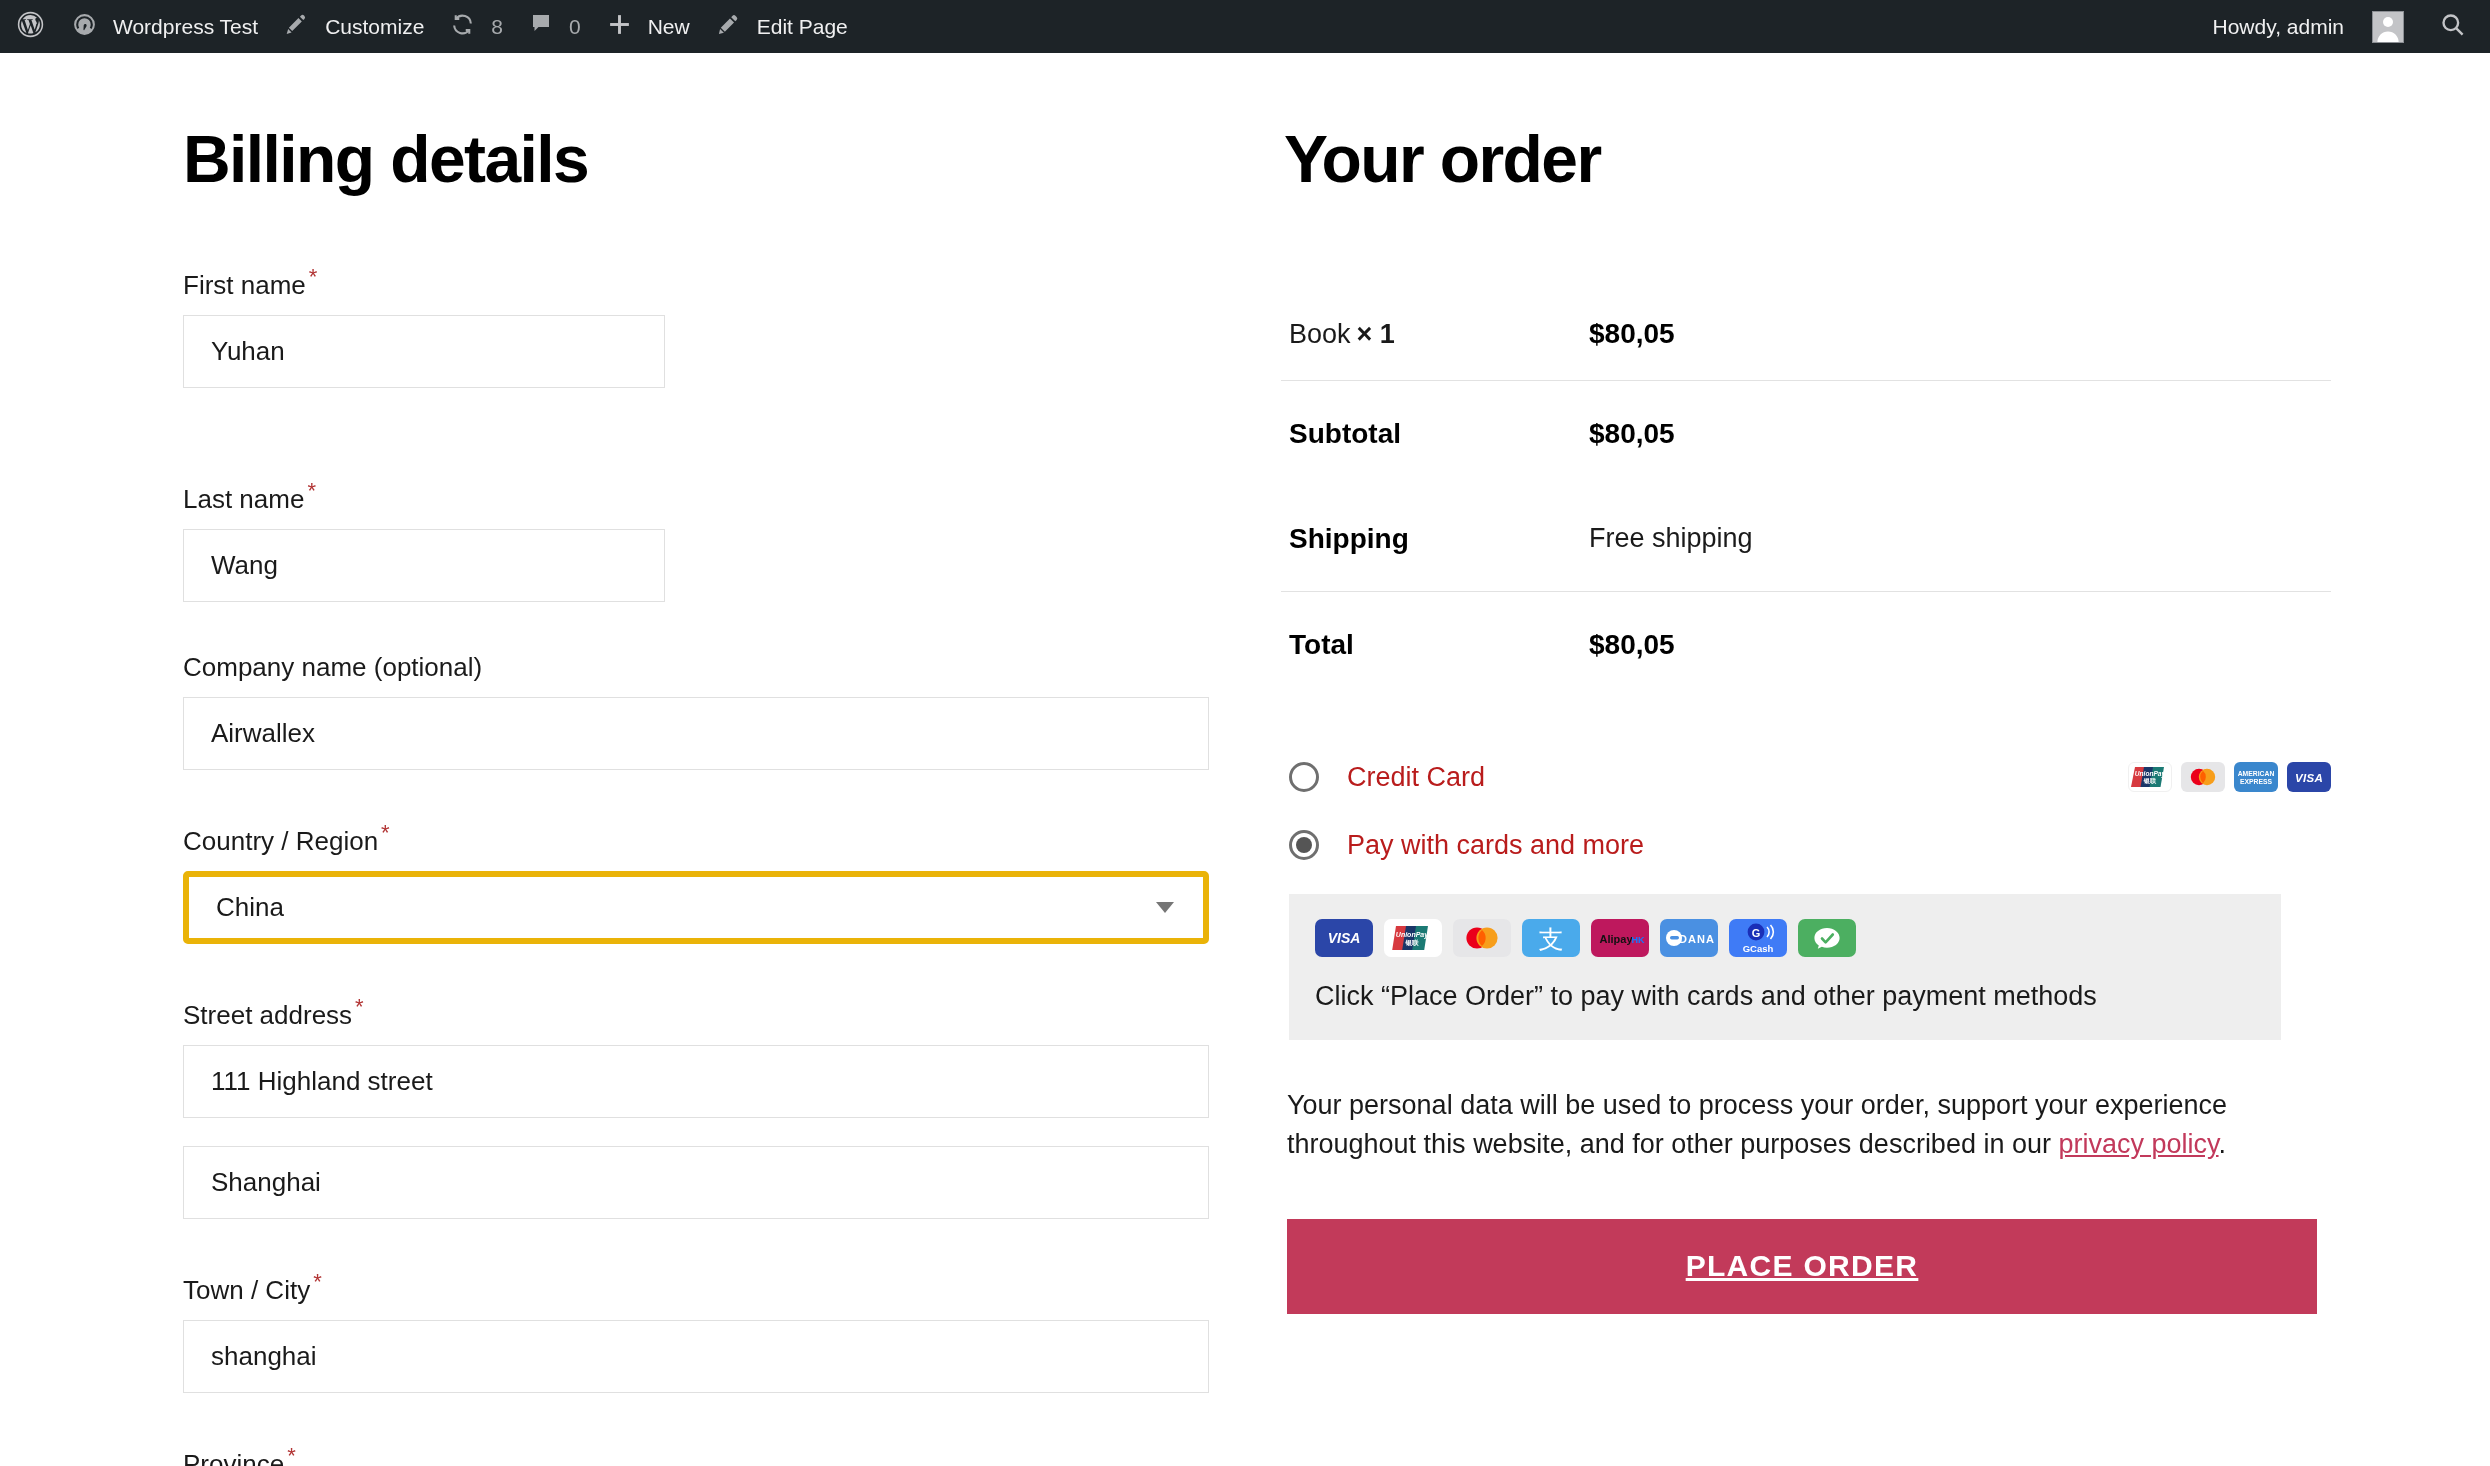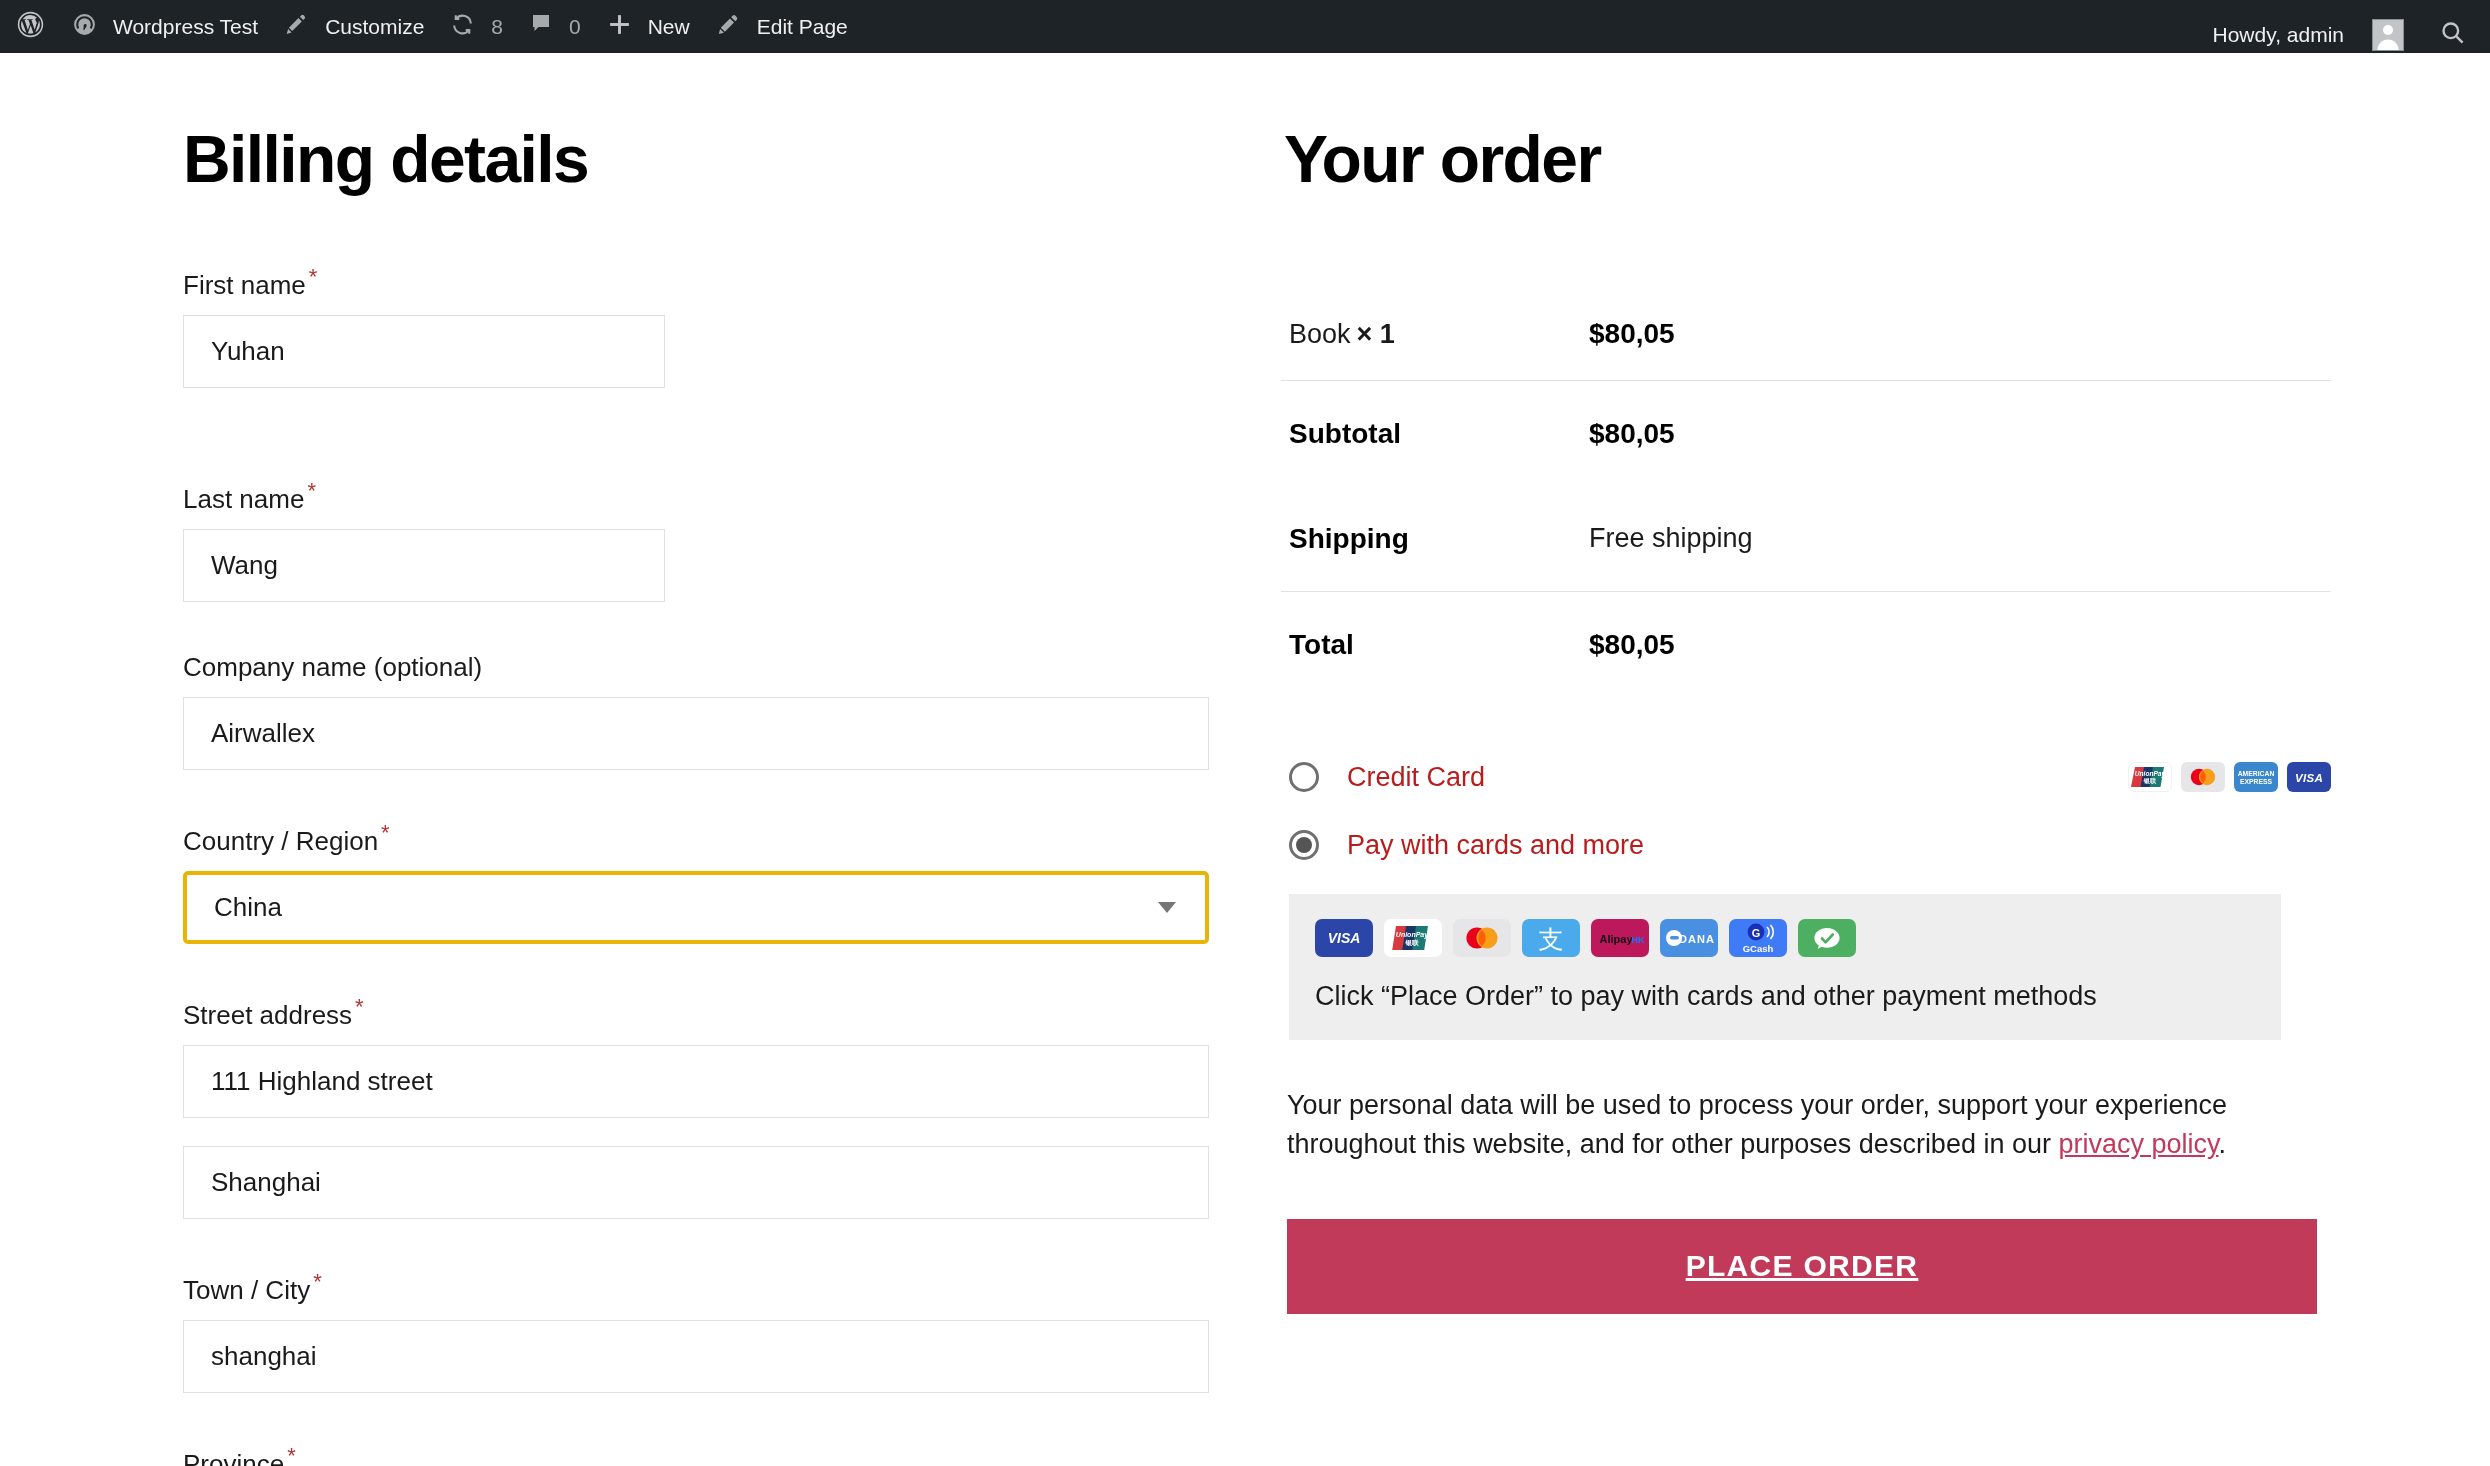--- a/index.html
+++ b/index.html
@@ -21,21 +21,21 @@
   }
   .ab-group { display: flex; align-items: center; height: 53px; }
   .ab-item {
     display: flex; align-items: center; gap: 16px;
     height: 53px; padding: 0 13px;
     color: #c3c4c7; white-space: nowrap;
   }
   .ab-item .lbl { color: #f0f0f1; font-size: 21px; }
   .ab-item .cnt { color: #a7aaad; font-size: 21px; }
   .ab-logo { padding: 0 14px 0 16px; }
-  .ab-right { position: absolute; right: 0; top: 8px; display: flex; align-items: center; height: 53px; }
+  .ab-right { position: absolute; right: 0; top: 0; display: flex; align-items: center; height: 53px; }
   .avatar-box {
     width: 32px; height: 32px; border: 1px solid #8c8f94;
     background: #c3c4c7; display: flex; align-items: flex-end; justify-content: center;
     margin-left: 12px; overflow: hidden;
   }
   .ab-search { padding: 0 24px 0 22px; display: flex; align-items: center; }
 
   
   #page {
     display: flex;
@@ -73,21 +73,21 @@
     width: 100%; height: 73px;
     border: 1px solid #e0e0e0;
     background: #ffffff;
     padding: 4px 27px;
     font-size: 26px; color: #1a1a1a;
     font-family: "Liberation Sans", sans-serif;
     display: flex; align-items: center;
   }
   .fselect {
     width: 100%; height: 73px;
-    border: 4px solid #eab308; border-radius: 5px;
+    border: 6px solid #eab308; border-radius: 5px;
     background: #ffffff;
     padding: 0 27px;
     font-size: 26px; color: #1a1a1a;
     display: flex; align-items: center; justify-content: space-between;
   }
   .caret {
     width: 0; height: 0;
     border-left: 9px solid transparent;
     border-right: 9px solid transparent;
     border-top: 11px solid #767676;

